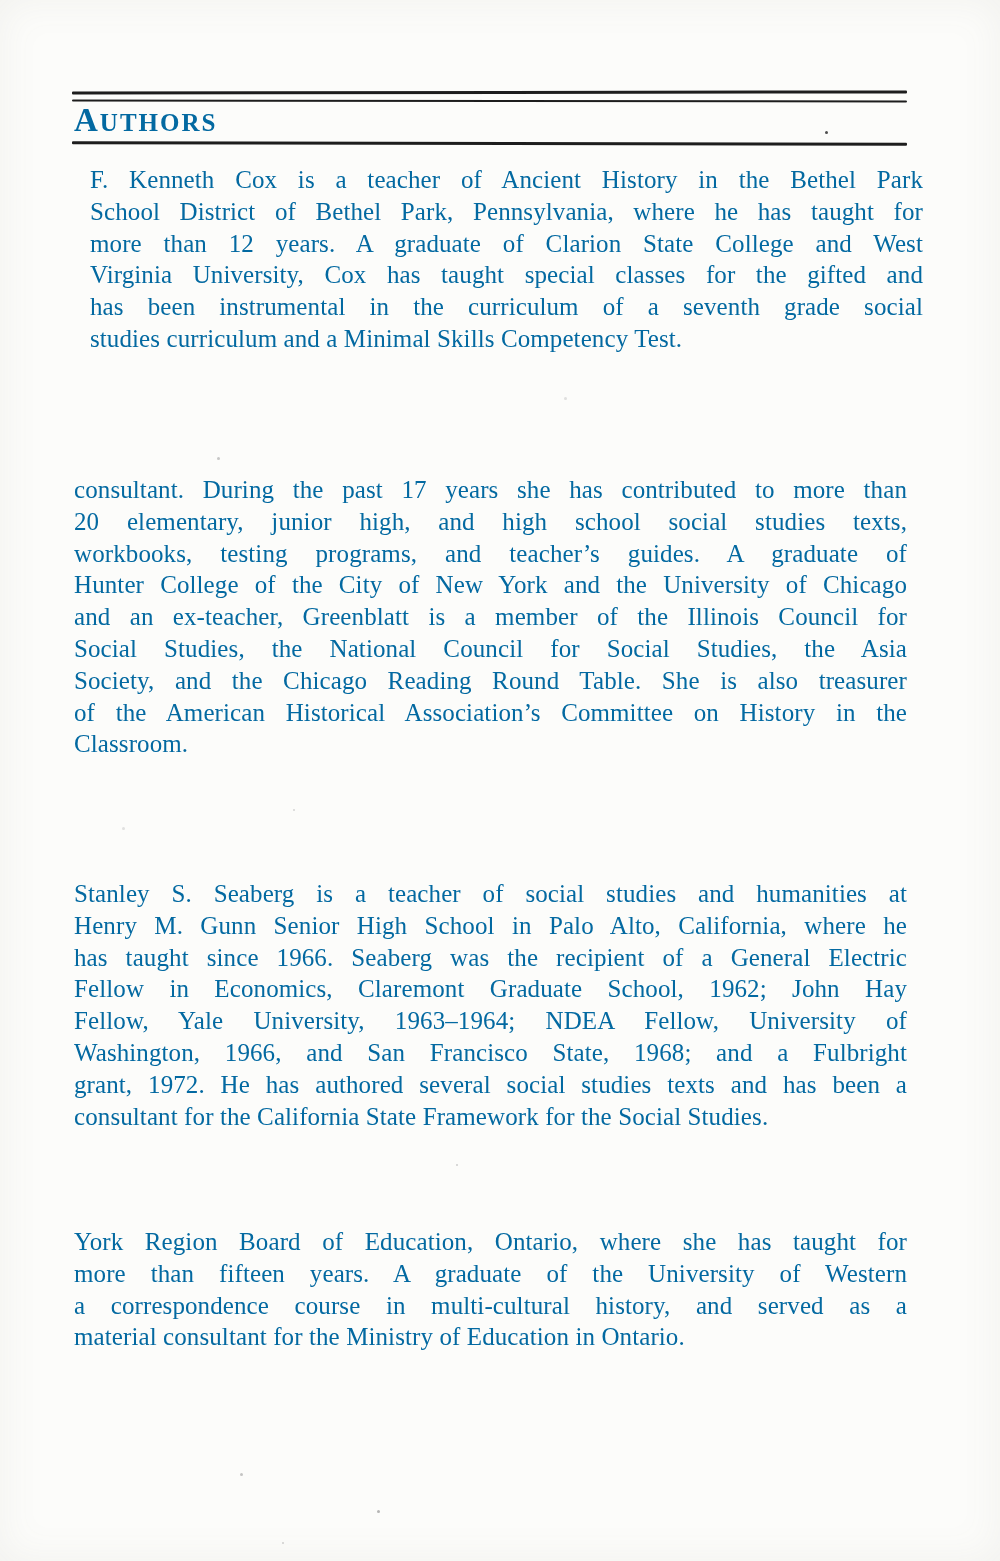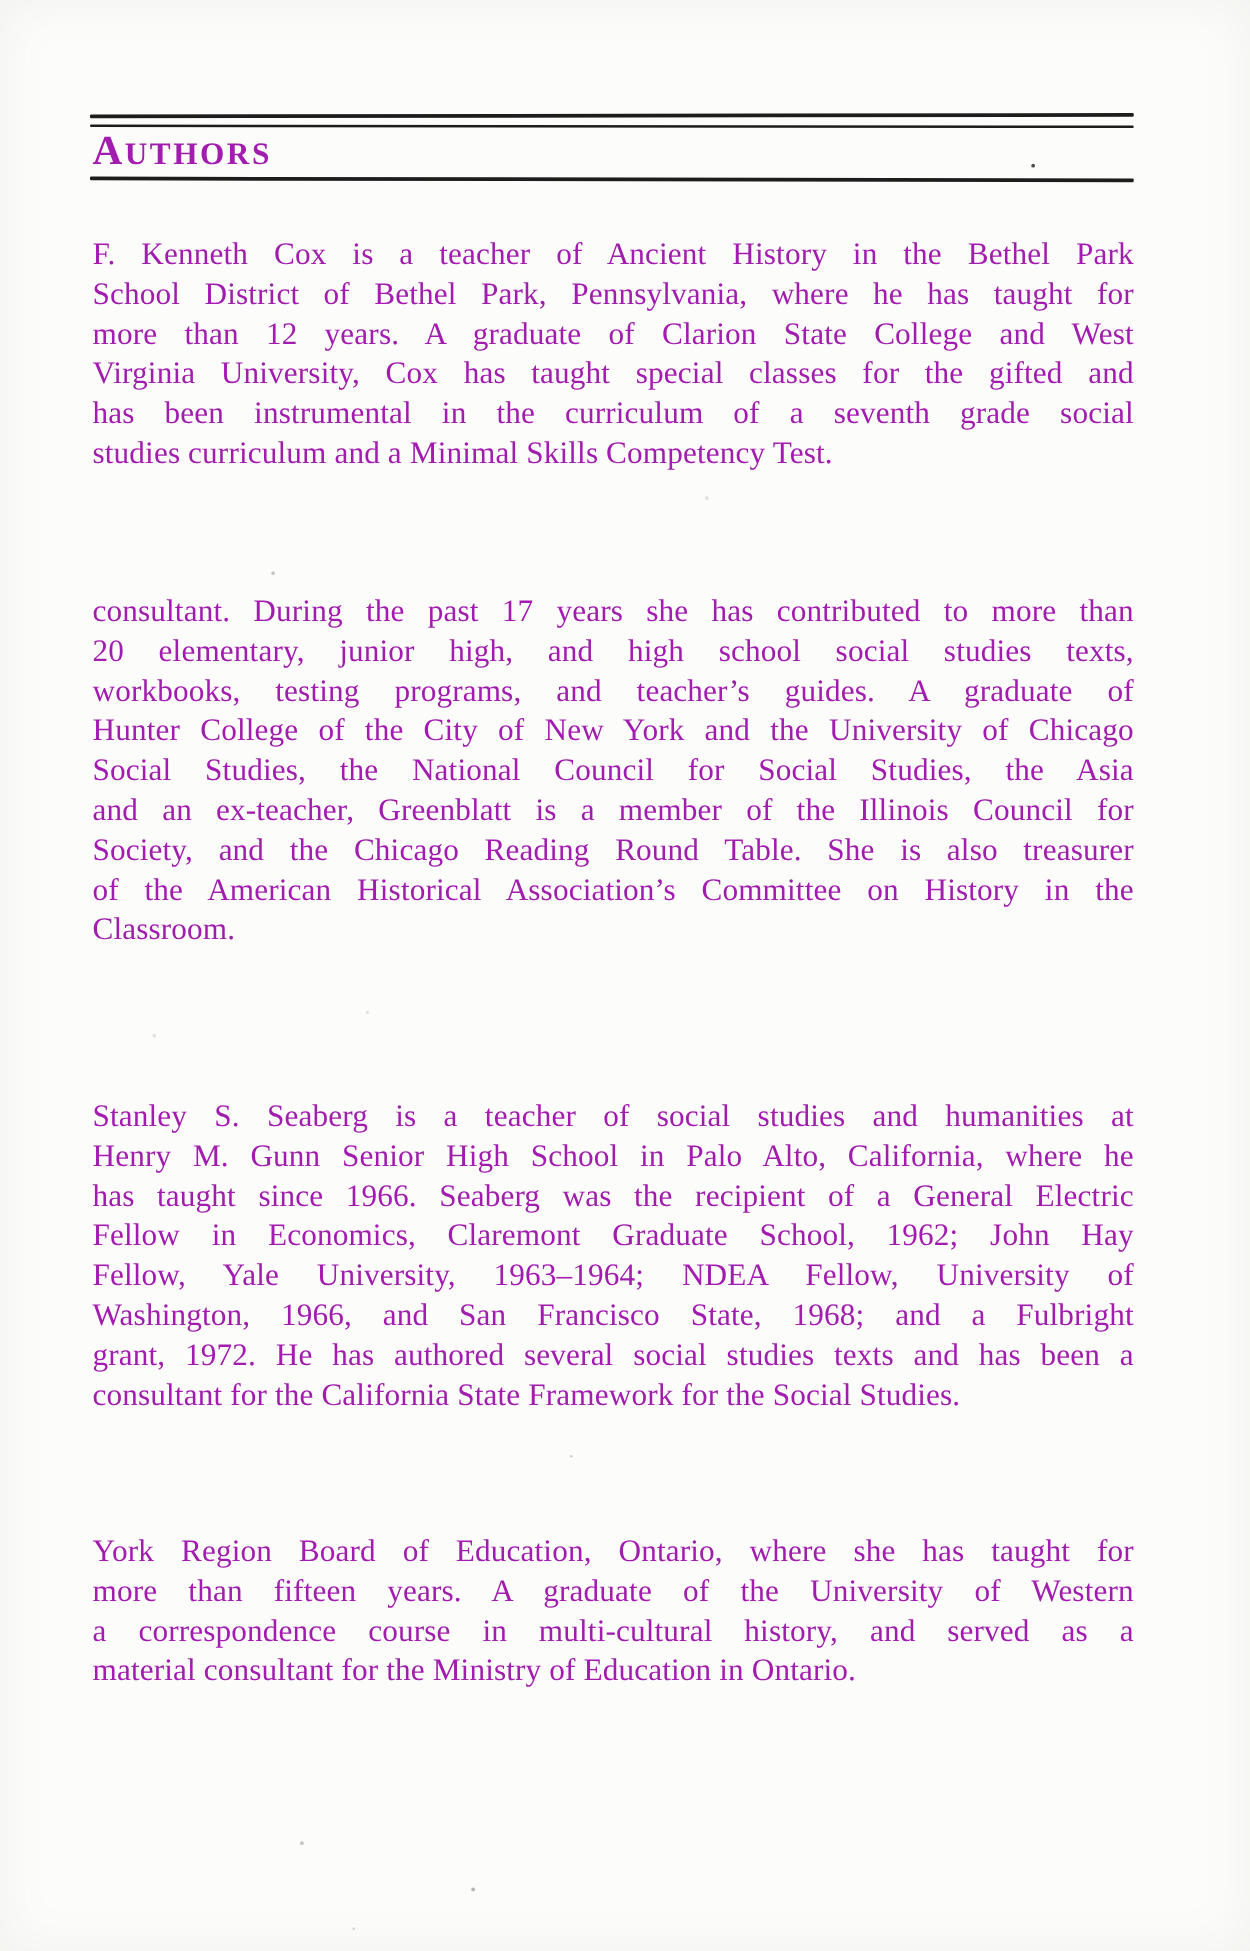--- a/index.html
+++ b/index.html
@@ -7,21 +7,21 @@
     padding: 0;
     background: #e8e6e1;
   }
   .page {
     position: relative;
     width: 1000px;
     height: 1561px;
     margin: 0 auto;
     background: #fcfcfa;
     font-family: "Liberation Serif", "DejaVu Serif", serif;
-    color: #a21caf;
+    color: #0369a1;
     overflow: hidden;
     box-shadow: inset 0 0 40px rgba(120,115,105,0.08);
   }
 
   
   .rule {
     position: absolute;
     left: 72px;
     width: 835px;
     background: #1d1d1d;
@@ -48,21 +48,21 @@
 
   
   .para {
     position: absolute;
     left: 74px;
     width: 833px;
     font-size: 25px;
     line-height: 31.8px;
     letter-spacing: 0.1px;
   }
-  #p1 { top: 188px; }
+  #p1 { top: 164px; margin-left: 16px; }
   #p2 { top: 474px; }
   #p3 { top: 878px; }
   #p4 { top: 1226px; }
 
   .para .line {
     text-align: justify;
     text-align-last: justify;
   }
   .para .line.last {
     text-align-last: left;
@@ -93,22 +93,22 @@
         <div class="line">more than 12 years. A graduate of Clarion State College and West</div>
         <div class="line">Virginia University, Cox has taught special classes for the gifted and</div>
         <div class="line">has been instrumental in the curriculum of a seventh grade social</div>
         <div class="line last">studies curriculum and a Minimal Skills Competency Test.</div>
       </section>
     <section class="para" id="p2">
         <div class="line">consultant. During the past 17 years she has contributed to more than</div>
         <div class="line">20 elementary, junior high, and high school social studies texts,</div>
         <div class="line">workbooks, testing programs, and teacher’s guides. A graduate of</div>
         <div class="line">Hunter College of the City of New York and the University of Chicago</div>
+        <div class="line">and an ex-teacher, Greenblatt is a member of the Illinois Council for</div>
         <div class="line">Social Studies, the National Council for Social Studies, the Asia</div>
-        <div class="line">and an ex-teacher, Greenblatt is a member of the Illinois Council for</div>
         <div class="line">Society, and the Chicago Reading Round Table. She is also treasurer</div>
         <div class="line">of the American Historical Association’s Committee on History in the</div>
         <div class="line last">Classroom.</div>
       </section>
     <section class="para" id="p3">
         <div class="line">Stanley S. Seaberg is a teacher of social studies and humanities at</div>
         <div class="line">Henry M. Gunn Senior High School in Palo Alto, California, where he</div>
         <div class="line">has taught since 1966. Seaberg was the recipient of a General Electric</div>
         <div class="line">Fellow in Economics, Claremont Graduate School, 1962; John Hay</div>
         <div class="line">Fellow, Yale University, 1963–1964; NDEA Fellow, University of</div>

